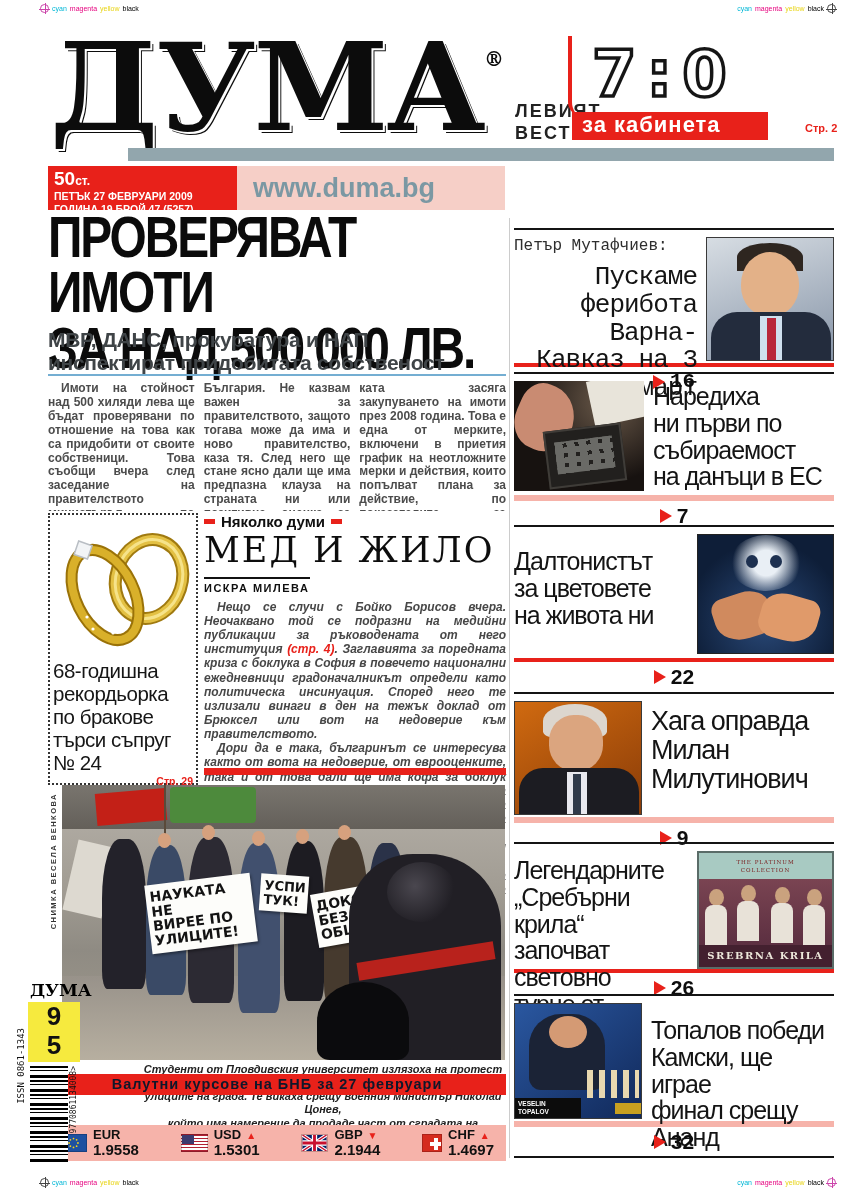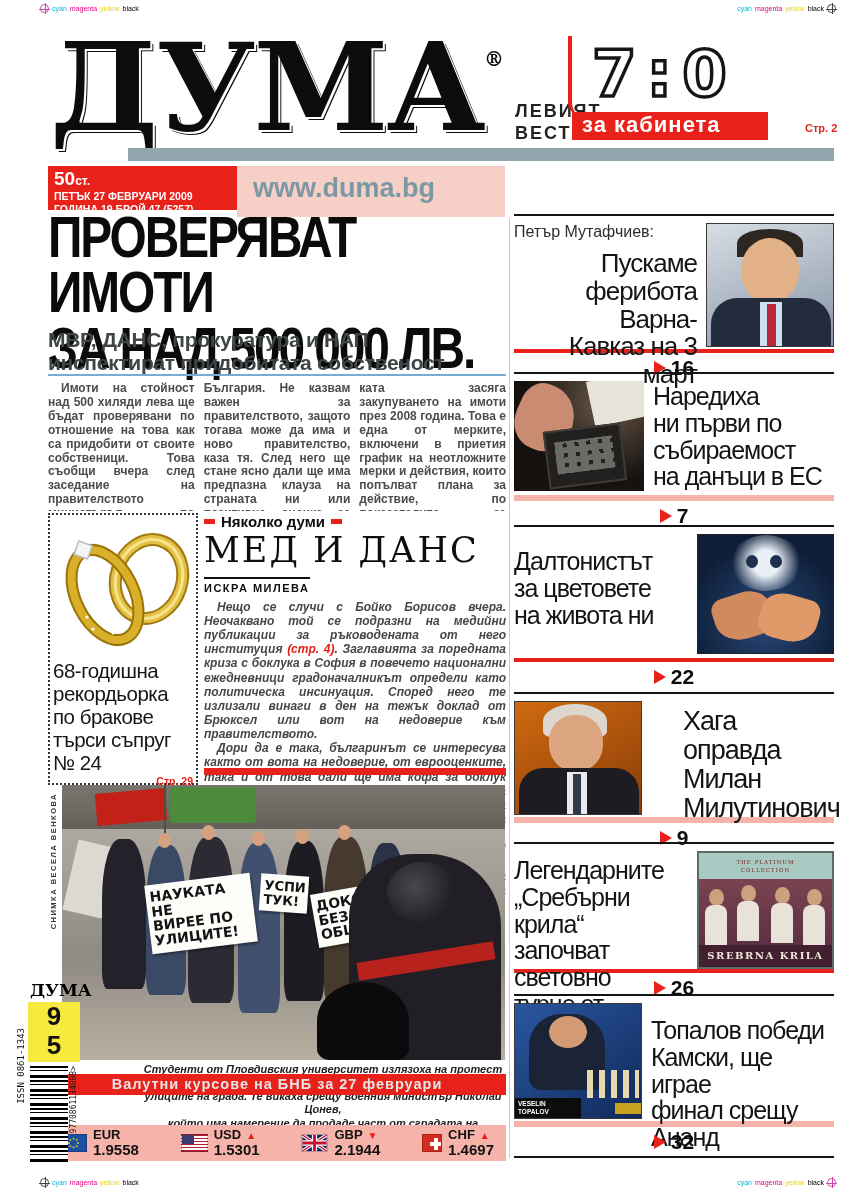--- a/index.html
+++ b/index.html
@@ -27,21 +27,21 @@
            -webkit-text-stroke:3.5px #151515; letter-spacing:10px; font-family:"DejaVu Sans",sans-serif; }
   .score-bar { left:572px; top:112px; width:196px; height:28px; background:#e8211a; color:#fff;
                font-size:22px; font-weight:800; line-height:26px; padding-left:10px; letter-spacing:1px; }
   .score-page { left:774px; top:122px; color:#e8211a; font-size:11px; font-weight:700;margin-left:31px; }
   .teal-bar { left:128px; top:148px; width:706px; height:13px; background:#92a6ad; }
 
   
   .datebox { left:48px; top:166px; width:225px; height:44px; background:#e8211a; color:#fff; padding:2px 6px; }
   .price-num { font-size:19px; font-weight:800; } .price-unit{ font-size:12px; font-weight:800; }
   .daterow { font-size:10.5px; font-weight:700; line-height:1.2; }
-  .webbar { left:237px; top:166px; width:268px; height:51px; background:#f6cfc7; }
+  .webbar { left:237px; top:166px; width:268px; height:44px; background:#f6cfc7; }
   .weburl { font-size:27px; font-weight:800; color:#7b98a3; line-height:44px; padding-left:16px; }
 
   
   .lead-hl { left:48px; top:210px; width:545px; font-weight:900; font-size:57px; line-height:.97;
              letter-spacing:-2.5px; transform:scaleX(.84); transform-origin:left top; color:#0b0b0b; }
   .lead-sub { left:48px; top:328px; font-size:21px; font-weight:700; line-height:1.1; color:#3f4447; letter-spacing:-.3px; }
   .blue-rule { left:48px; top:374px; width:458px; height:2px; background:#74aed2; }
   .lead-cols { left:48px; top:382px; width:458px; height:129px; display:flex; gap:9px; overflow:hidden; }
   .lead-col { flex:1; font-size:12px; font-weight:700; line-height:1.16; color:#4c4c4c; text-align:justify; }
   .indent { text-indent:13px; }
@@ -82,21 +82,21 @@
             background:radial-gradient(circle at 40% 40%, #4a474f, #211f25 70%); }
   .scarf { position:absolute; left:8px; top:98px; width:138px; height:18px; background:#b8221c; transform:rotate(-9deg); }
   .bag { position:absolute; right:96px; bottom:0; width:92px; height:78px; background:#0b0b0d; border-radius:50% 50% 14% 14%; }
   .paperL { position:absolute; left:8px; top:58px; width:40px; height:72px; background:#ddd9d0; transform:rotate(13deg); }
   .credit { left:49px; top:793px; writing-mode:vertical-rl; transform:rotate(180deg); font-size:7.5px; font-weight:600;
             letter-spacing:1.5px; color:#333; }
   .caption { left:140px; top:1063px; width:366px; font-style:italic; font-weight:700; font-size:11px; line-height:1.22;
              color:#222; text-align:center; }
 
   
-  .cur-head { left:48px; top:1074px; width:458px; height:21px; background:#e8211a; color:#e5e5e5; text-align:center;
+  .cur-head { left:48px; top:1074px; width:458px; height:21px; background:#e8211a; color:#0f172a; text-align:center;
               font-weight:800; font-size:14.5px; line-height:21px; letter-spacing:1px; }
   .cur-body { left:48px; top:1125px; width:458px; height:36px; background:#f6b3aa; display:flex; align-items:center;
               justify-content:space-between; padding:0 12px; }
   .cur-cell { display:flex; align-items:center; gap:6px; }
   .cur-code { font-weight:800; font-size:13px; color:#111; line-height:1.1; }
   .cur-val { font-weight:800; font-size:15px; color:#111; line-height:1.1; }
   .cur-trend { color:#e8211a; font-size:10px; margin-left:5px; }
   .flag { width:27px; height:18px; position:relative; overflow:hidden; border:1px solid rgba(0,0,0,.2); }
   .f-eu { background:#1e50a0; }
   .f-us { background:repeating-linear-gradient(#b22234 0 1.5px,#fff 1.5px 3px); }
@@ -269,21 +269,21 @@
 № 24</div>
     <div class="brides-page">Стр. 29</div>
   </div>
 
   <div class="abs oped">
     <div class="rubric">
       <span class="rubric-sq"></span>
       <span>Няколко думи</span>
       <span class="rubric-sq"></span>
     </div>
-    <div class="oped-title">МЕД И ДАНС</div>
+    <div class="oped-title">МЕД И ЖИЛО</div>
     <div class="byline-rule"></div>
     <div class="byline">ИСКРА МИЛЕВА</div>
     <div class="oped-body">
       <p><span>Нещо се случи с Бойко Борисов вчера. Неочаквано той се подразни на медийни публикации за ръководената от него институция </span><span class="redref">(стр. 4)</span><span>. Заглавията за поредната криза с боклука в София в повечето национални ежедневници градоначалникът определи като политическа инсинуация. Според него те излизали винаги в ден на тежък доклад от Брюксел или вот на недоверие към правителството.</span></p>
       <p>Дори да е така, българинът се интересува както от вота на недоверие, от еврооценките, така и от това дали ще има кофа за боклук пред блока си. За това в случая е важна реакцията и действието, а не дали поредната дописка или новина за някого е положителна или не.</p>
       <p>А когато си заел ръководен пост и даваш сигнали за изкачване нагоре по стълбичката, трябва да свикнеш и с меда, и с жилото. Трябва да умееш да усещаш и лекия, и бурния вятър, за да може да предотвратиш евентуална буря.</p>
     </div>
   </div>
   <div class="abs oped-redbar"></div>
 
@@ -378,21 +378,21 @@
   <div class="abs spine-logo">ДУМА</div>
   <div class="abs spine-yellow">
     <span>9</span>
     <span>5</span>
   </div>
   <div class="abs barcode"></div>
   <div class="abs barcode-num">9770861134008&gt;</div>
 
   <div class="abs vdiv"></div>
 
-  <div class="story" style="top:214px;">
+  <div class="story" style="top:228px;font-family:Liberation Mono, monospace;">
     <div class="srow" style="height:128px;">
       <div style="flex:1;">
         <div class="skicker">Петър Мутафчиев:</div>
         <div class="shead ml" style="font-size:26px;text-align:right;">Пускаме
 ферибота Варна-
 Кавказ на 3 март</div>
       </div>
       <div class="sphoto p-mut">
         <div class="hair"></div>
           <div class="head"></div>
@@ -451,21 +451,21 @@
 
   <div class="story" style="top:692px;">
     <div class="srow" style="height:118px;">
       <div class="sphoto p-mil">
         <div class="hair"></div>
           <div class="head"></div>
           <div class="suit"></div>
           <div class="shirt"></div>
           <div class="tie"></div>
       </div>
-      <div class="shead ml" style="flex:1;font-size:27px;padding-top:6px;margin-left:32px;">Хага оправда
+      <div class="shead ml" style="flex:1;font-size:27px;padding-top:6px;">Хага оправда
 Милан
 Милутинович</div>
     </div>
     <div class="srule pink"></div>
     <div class="spage">
         <span class="tri"></span>
         <span>9</span>
       </div>
   </div>
 

